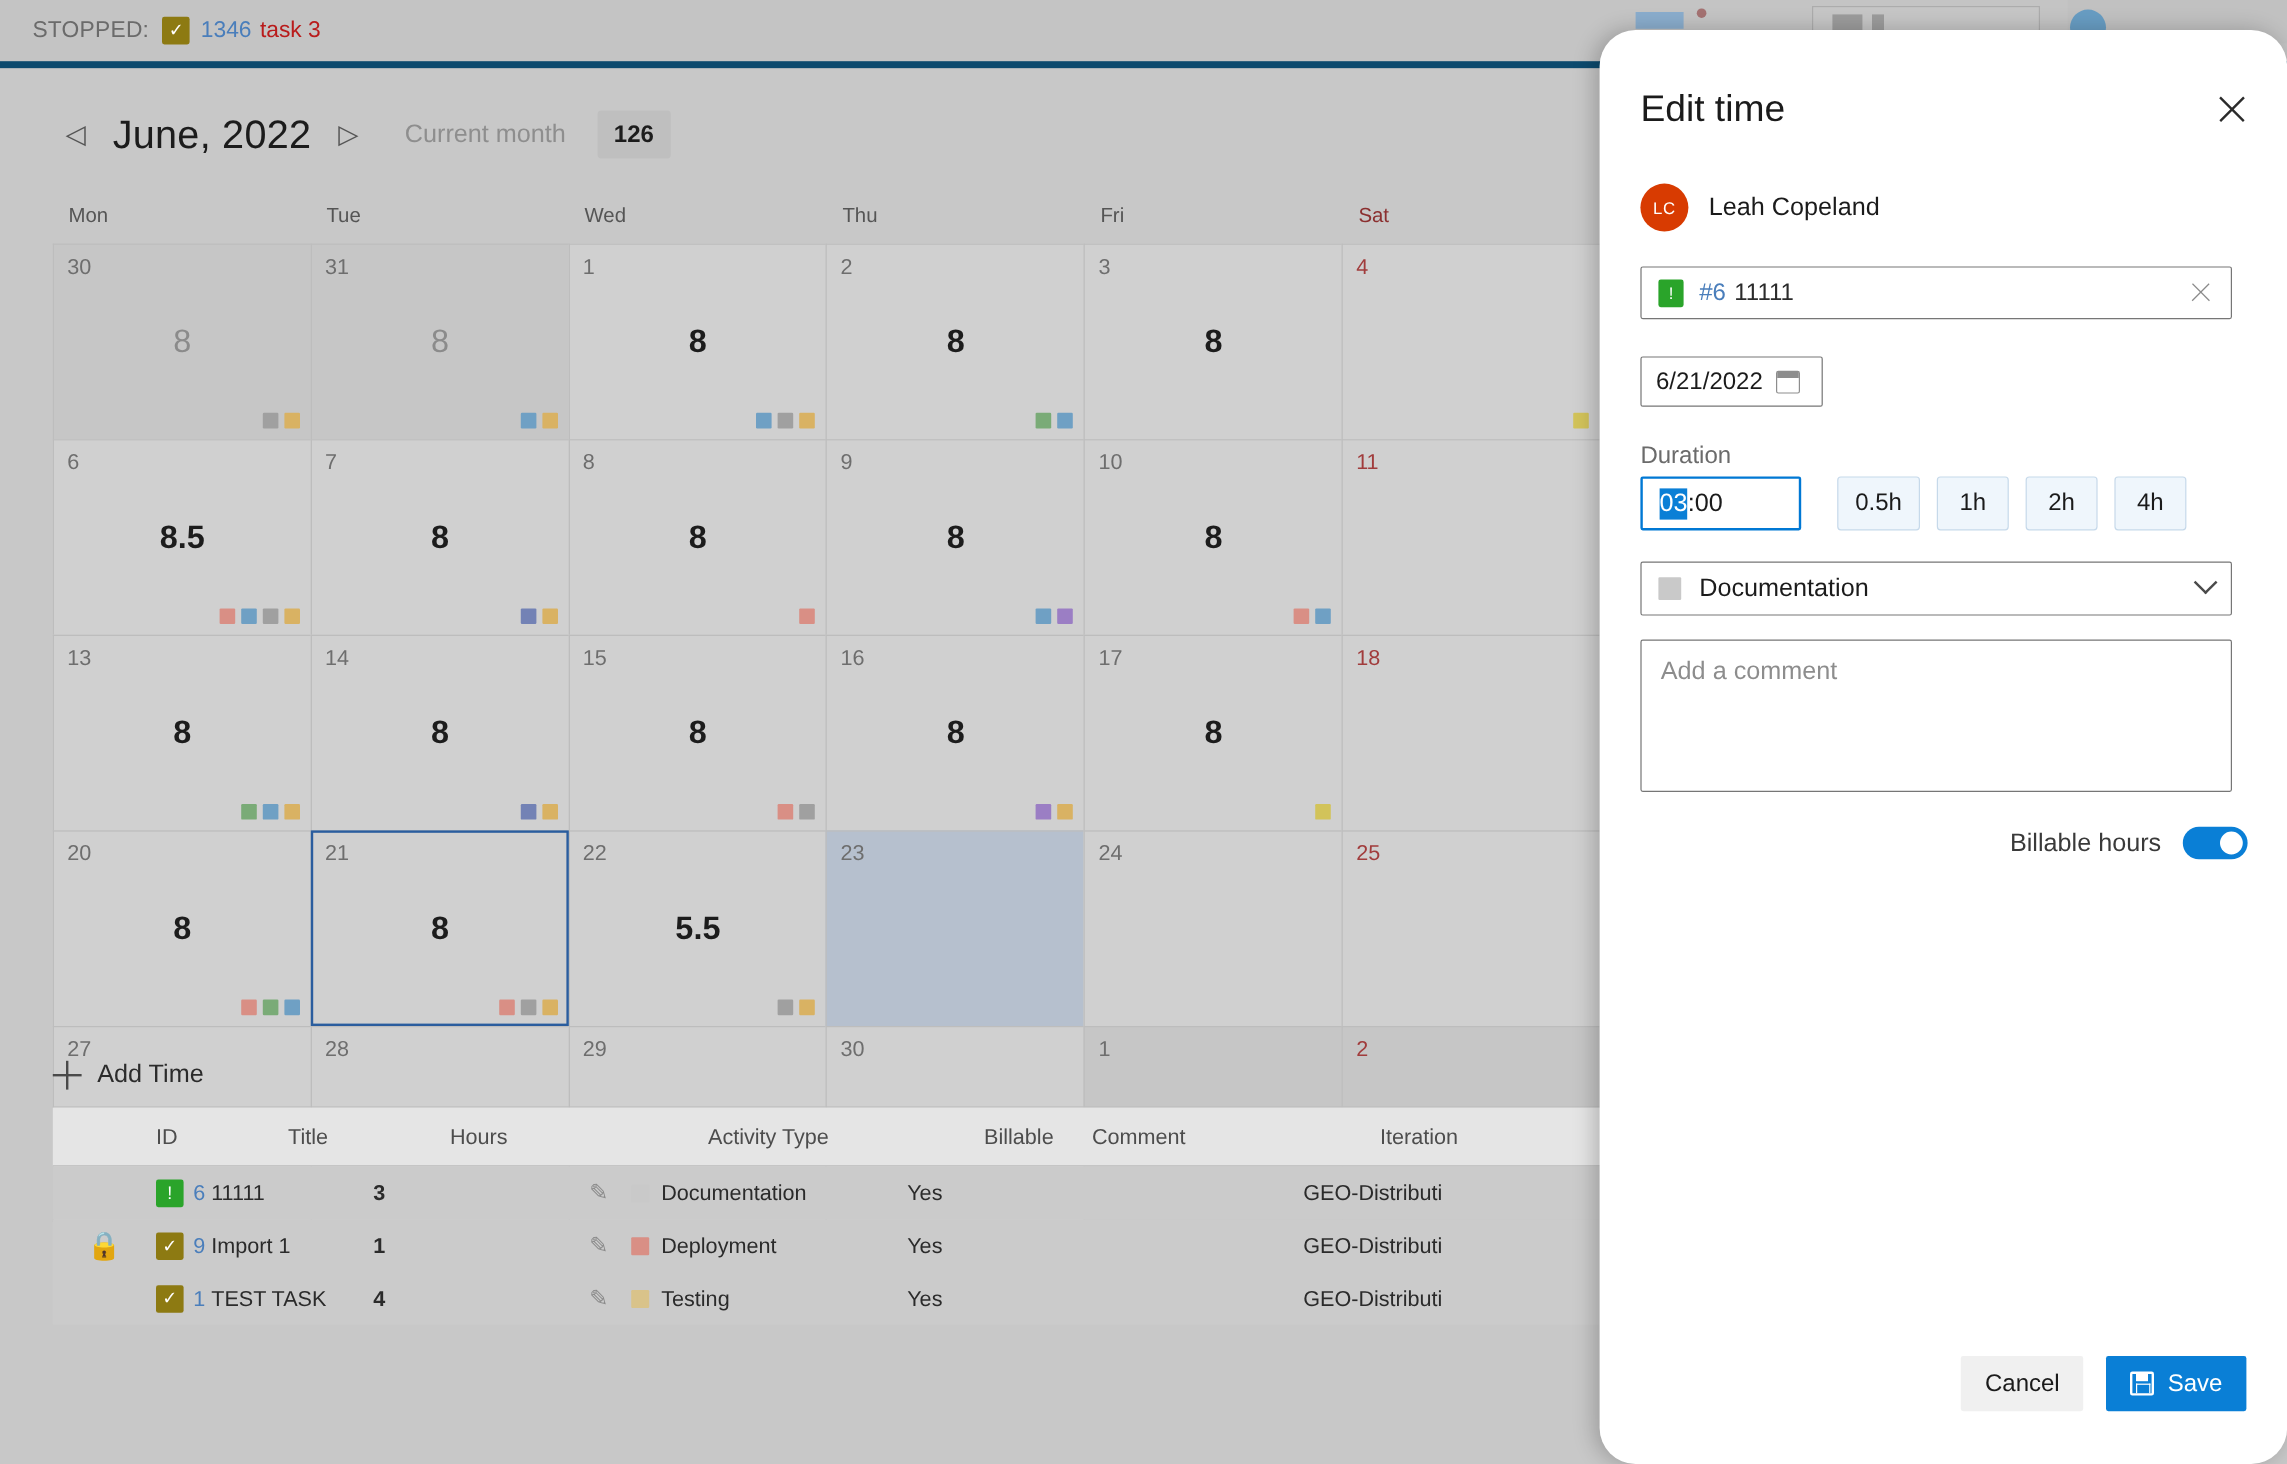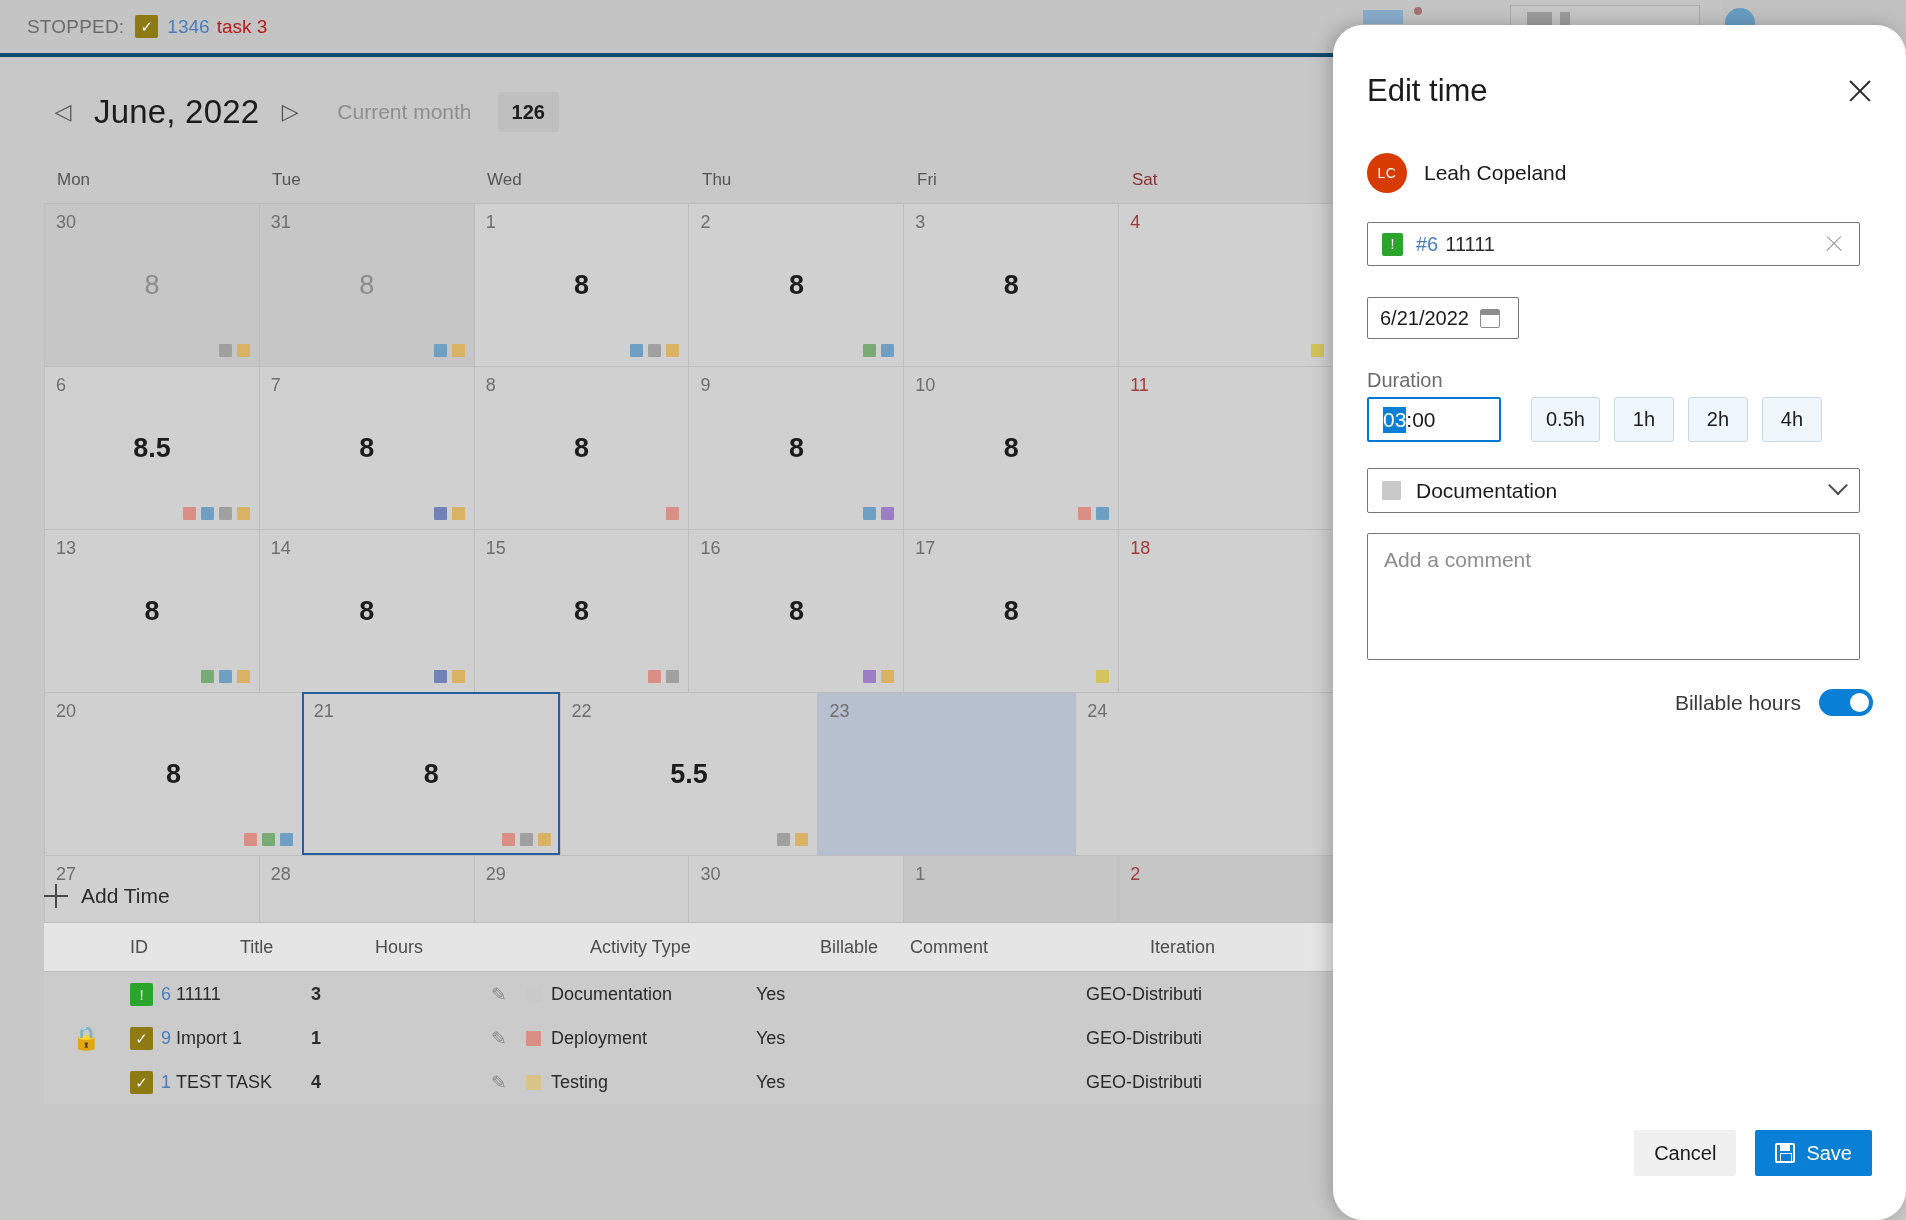--- a/index.html
+++ b/index.html
@@ -13,21 +13,21 @@
     position: relative;
     width: 1906px; height: 1220px;
     background: #c8c8c8;
   }
 
   
   .status-strip {
     position: absolute; left: 0; top: 0;
     width: 1906px; height: 57px;
     background: #c4c4c4;
-    border-bottom: 4px solid #0c4a6e;
+    border-bottom: 6px solid #0c4a6e;
     display: flex; align-items: center;
     padding-left: 27px;
   }
   .status-label { font-size: 19px; color: #6b6b6b; letter-spacing: .2px; }
   .wi-chip {
     width: 23px; height: 23px; margin: 0 9px 0 11px;
     display: inline-flex; align-items: center; justify-content: center;
     border-radius: 2px; color: #fff; font-size: 15px; line-height: 1;
   }
   .wi-chip.task { background: #8d7a12; }
@@ -522,20 +522,23 @@
               <span class="dot" style="background: rgb(160, 160, 160);"></span>
               <span class="dot" style="background: rgb(217, 178, 99);"></span>
             </div>
           </div>
           <div class="day hl">
             <div class="daynum">23</div>
           </div>
           <div class="day">
             <div class="daynum">24</div>
           </div>
+          <div class="day weekend">
+            <div class="daynum">25</div>
+          </div>
         </div>
         <div class="week-row">
           <div class="day">
             <div class="daynum">27</div>
           </div>
           <div class="day">
             <div class="daynum">28</div>
           </div>
           <div class="day">
             <div class="daynum">29</div>

